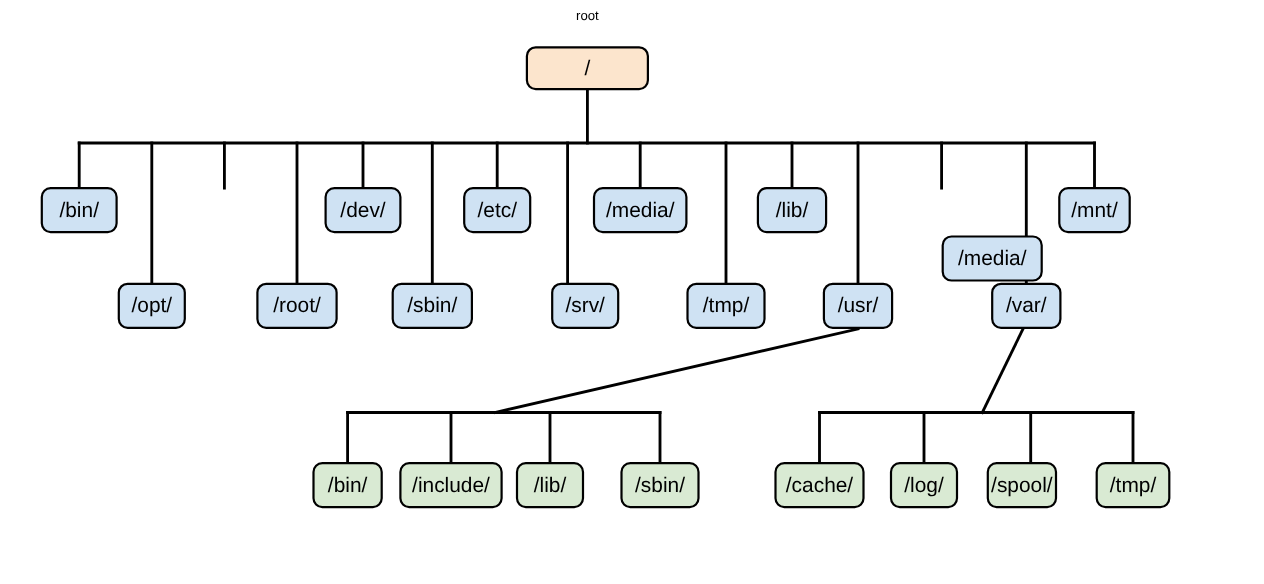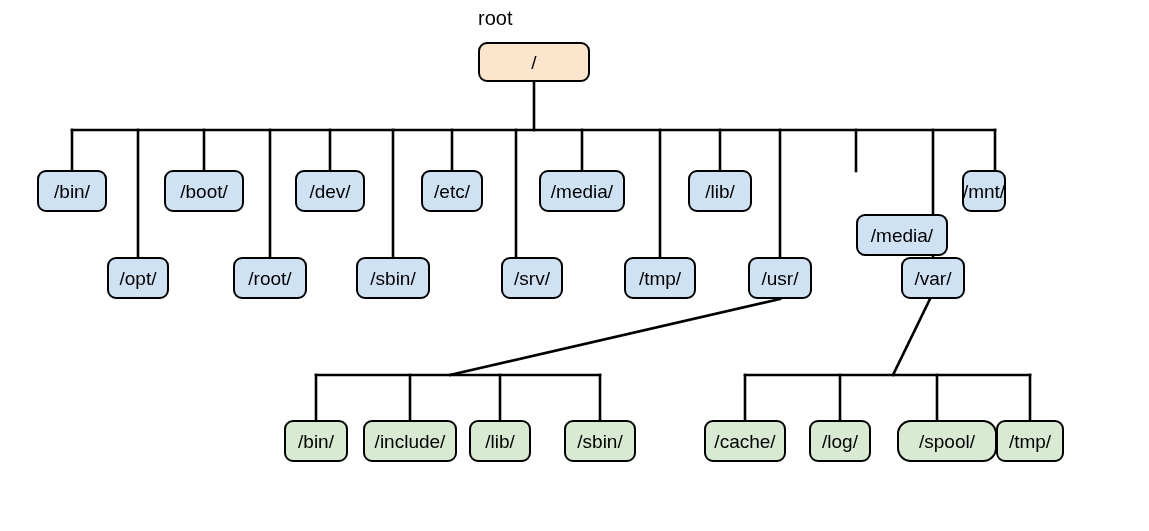--- a/index.html
+++ b/index.html
@@ -28,22 +28,22 @@
     border-radius:9px;
     display:flex;align-items:center;justify-content:center;
     font-size:19px;line-height:1;
     white-space:nowrap;
   }
   .node.root{background:var(--fill-root);}
   .node.dir{background:var(--fill-dir);}
   .node.leaf{background:var(--fill-leaf);}
   .caption{
     position:absolute;
-    font-size:20px;
-    text-align:left;
+    font-size:12px;
+    text-align:center;
   }
 </style>
 </head>
 <body>
 
 <div class="canvas">
 
   <svg class="wires" viewBox="0 0 1149 531" xmlns="http://www.w3.org/2000/svg">
 
     <line class="c" x1="534" y1="82" x2="534" y2="130"></line>
@@ -78,39 +78,38 @@
     <line class="c" x1="745" y1="375" x2="745" y2="421"></line>
     <line class="c" x1="840" y1="375" x2="840" y2="421"></line>
     <line class="c" x1="937" y1="375" x2="937" y2="421"></line>
     <line class="c" x1="1030" y1="375" x2="1030" y2="421"></line>
   </svg>
 
   <div class="caption" style="left:478px;top:7px;width:112px;">root</div>
   <div class="node root" style="left:478px;top:42px;width:112px;height:40px;">/</div>
 
   <div class="node dir" style="left:37px;top:170px;width:70px;">/bin/</div>
-  <div class="node dir" style="left:164px;top:170px;width:80px;">/boot/</div>
   <div class="node dir" style="left:295px;top:170px;width:70px;">/dev/</div>
   <div class="node dir" style="left:421px;top:170px;width:62px;">/etc/</div>
   <div class="node dir" style="left:539px;top:170px;width:86px;">/media/</div>
   <div class="node dir" style="left:688px;top:170px;width:64px;">/lib/</div>
   <div class="node dir" style="left:856px;top:170px;width:92px;margin-top:44px;">/media/</div>
-  <div class="node dir" style="left:962px;top:170px;width:44px;">/mnt/</div>
+  <div class="node dir" style="left:962px;top:170px;width:66px;">/mnt/</div>
 
   <div class="node dir" style="left:107px;top:257px;width:62px;">/opt/</div>
   <div class="node dir" style="left:233px;top:257px;width:74px;">/root/</div>
   <div class="node dir" style="left:356px;top:257px;width:74px;">/sbin/</div>
   <div class="node dir" style="left:485px;top:257px;width:62px;margin-left:16px;">/srv/</div>
   <div class="node dir" style="left:624px;top:257px;width:72px;">/tmp/</div>
   <div class="node dir" style="left:748px;top:257px;width:64px;">/usr/</div>
   <div class="node dir" style="left:901px;top:257px;width:64px;">/var/</div>
 
   <div class="node leaf" style="left:284px;top:420px;width:64px;">/bin/</div>
   <div class="node leaf" style="left:363px;top:420px;width:94px;">/include/</div>
   <div class="node leaf" style="left:469px;top:420px;width:62px;">/lib/</div>
   <div class="node leaf" style="left:564px;top:420px;width:72px;">/sbin/</div>
 
   <div class="node leaf" style="left:704px;top:420px;width:82px;">/cache/</div>
   <div class="node leaf" style="left:809px;top:420px;width:62px;">/log/</div>
-  <div class="node leaf" style="left:897px;top:420px;width:100px;border-radius:14px;">/spool/</div>
+  <div class="node leaf" style="left:897px;top:420px;width:64px;">/spool/</div>
   <div class="node leaf" style="left:996px;top:420px;width:68px;">/tmp/</div>
 
 </div>
 
 </body></html>

